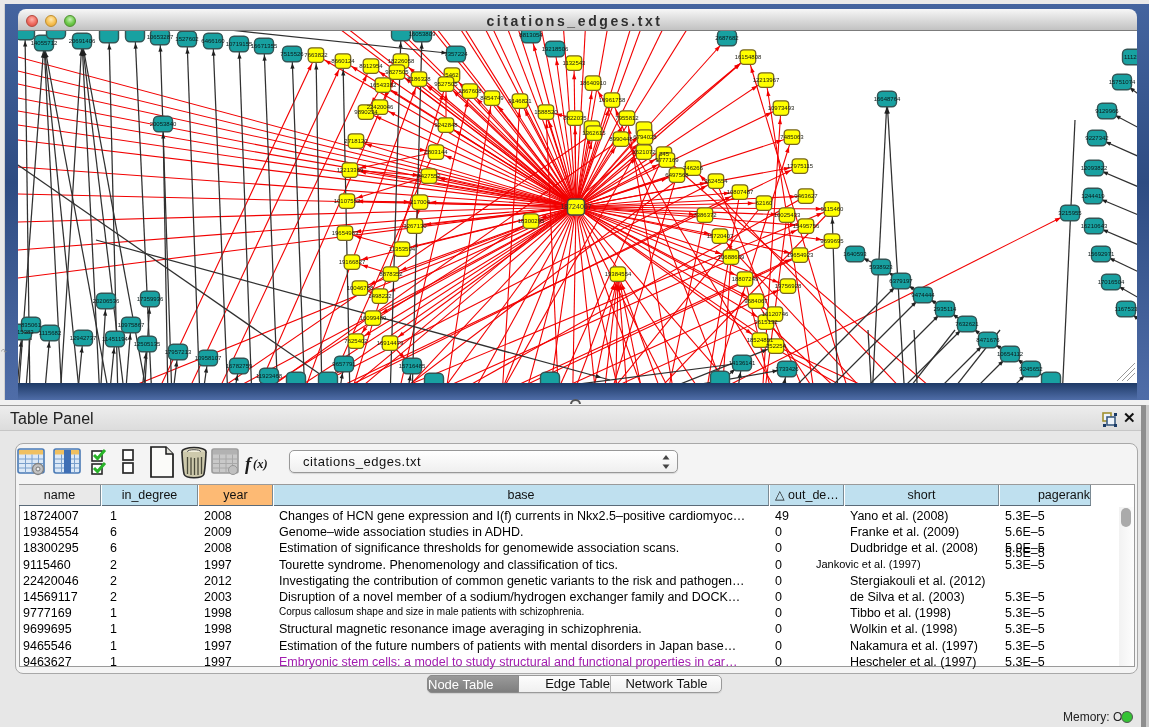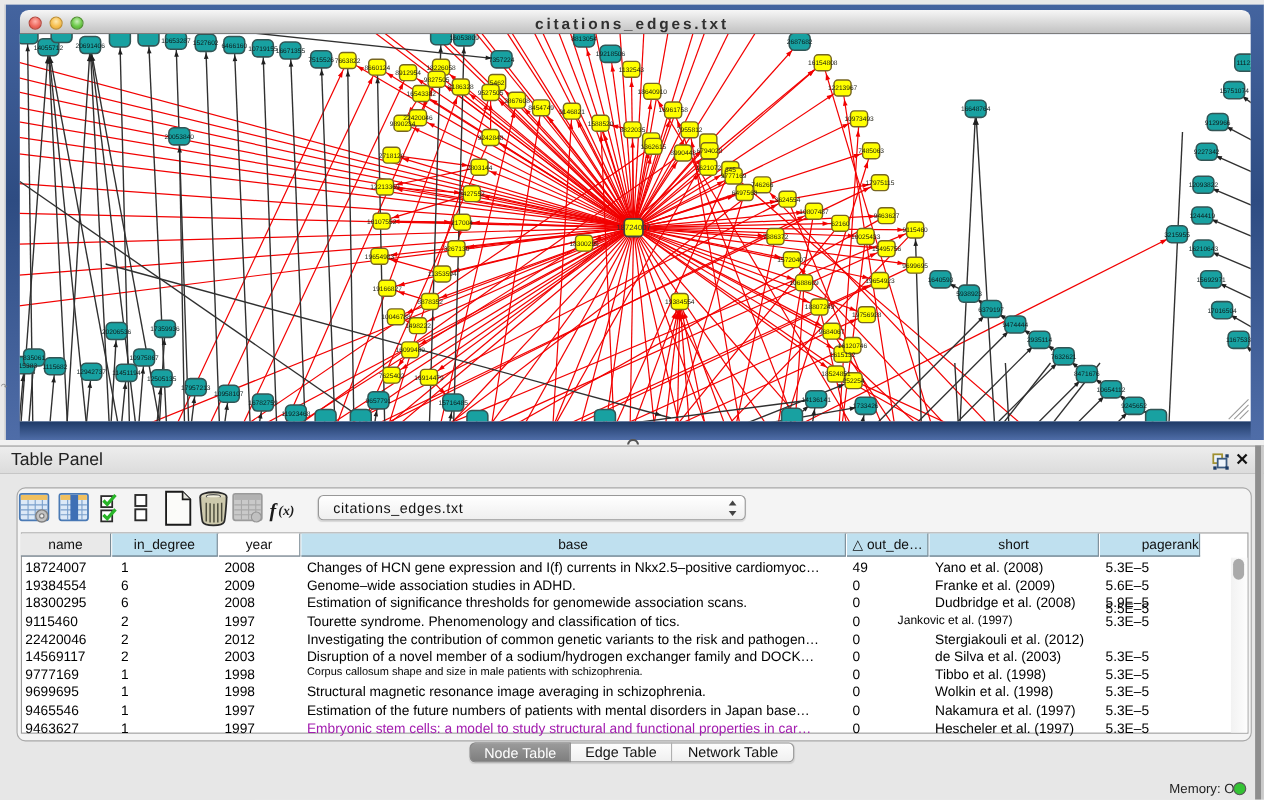--- a/index.html
+++ b/index.html
@@ -844,21 +844,21 @@
 <div style="position:absolute;left:289px;top:450px;width:389px;height:23px;border:1px solid #989898;border-radius:5px;background:linear-gradient(#ffffff,#efefef);box-shadow:0 1px 1px rgba(0,0,0,0.12)"></div>
 <div style="position:absolute;left:303px;top:454px;font-size:13px;letter-spacing:0.55px;color:#111">citations_edges.txt</div>
 <svg width="12" height="16" viewBox="0 0 12 16" style="position:absolute;left:660px;top:454px">
  <path d="M6 1l3.5 4.5h-7z" fill="#444"></path>
     <path d="M6 15l3.5-4.5h-7z" fill="#444"></path>
 </svg>
 
 <div style="position:absolute;left:19px;top:484px;width:1116px;height:183px;background:#ffffff;border:1px solid #9a9a9a"></div>
 <div style="position:absolute;left:19px;top:485px;width:82px;height:21px;background:#e9e9e9;border-right:1px solid #7a8a94;border-bottom:1px solid #5a6a78;font-size:12.5px;color:#111;text-align:center;line-height:21px;white-space:nowrap;overflow:hidden">name</div>
 <div style="position:absolute;left:102px;top:485px;width:96px;height:21px;background:#bfe0ef;border-right:1px solid #7a8a94;border-bottom:1px solid #5a6a78;font-size:12.5px;color:#111;text-align:center;line-height:21px;white-space:nowrap;overflow:hidden">in_degree</div>
-<div style="position:absolute;left:199px;top:485px;width:74px;height:21px;background:#ffffff;border-right:1px solid #7a8a94;border-bottom:1px solid #5a6a78;font-size:12.5px;color:#111;text-align:center;line-height:21px;white-space:nowrap;overflow:hidden">year</div>
+<div style="position:absolute;left:199px;top:485px;width:74px;height:21px;background:#fdba74;border-right:1px solid #7a8a94;border-bottom:1px solid #5a6a78;font-size:12.5px;color:#111;text-align:center;line-height:21px;white-space:nowrap;overflow:hidden">year</div>
 <div style="position:absolute;left:274px;top:485px;width:495px;height:21px;background:#bfe0ef;border-right:1px solid #7a8a94;border-bottom:1px solid #5a6a78;font-size:12.5px;color:#111;text-align:center;line-height:21px;white-space:nowrap;overflow:hidden">base</div>
 <div style="position:absolute;left:770px;top:485px;width:74px;height:21px;background:#bfe0ef;border-right:1px solid #7a8a94;border-bottom:1px solid #5a6a78;font-size:12.5px;color:#111;text-align:left;padding-left:5px;line-height:21px;white-space:nowrap;overflow:hidden">△ out_de…</div>
 <div style="position:absolute;left:845px;top:485px;width:154px;height:21px;background:#bfe0ef;border-right:1px solid #7a8a94;border-bottom:1px solid #5a6a78;font-size:12.5px;color:#111;text-align:center;line-height:21px;white-space:nowrap;overflow:hidden">short</div>
 <div style="position:absolute;left:1000px;top:485px;width:91px;height:21px;background:#bfe0ef;border-right:1px solid #7a8a94;border-bottom:1px solid #5a6a78;font-size:12.5px;color:#111;text-align:right;line-height:21px;white-space:nowrap;overflow:hidden">pagerank</div>
 <div style="position:absolute;left:23px;top:509px;width:75px;height:16px;font-size:12.5px;color:#000;white-space:nowrap">18724007</div>
 <div style="position:absolute;left:110px;top:509px;font-size:12.5px;color:#000">1</div>
 <div style="position:absolute;left:204px;top:509px;font-size:12.5px;color:#000">2008</div>
 <div style="position:absolute;left:279px;top:509px;width:489px;height:16px;overflow:hidden;font-size:12.5px;color:#000;white-space:nowrap">Changes of HCN gene expression and I(f) currents in Nkx2.5–positive cardiomyoc…</div>
 <div style="position:absolute;left:775px;top:509px;font-size:12.5px;color:#000">49</div>
 <div style="position:absolute;left:850px;top:509px;font-size:12.5px;color:#000;white-space:nowrap">Yano et al. (2008)</div>
@@ -924,19 +924,19 @@
 <div style="position:absolute;left:204px;top:655px;font-size:12.5px;color:#000">1997</div>
 <div style="position:absolute;left:279px;top:655px;width:489px;height:16px;overflow:hidden;font-size:12.5px;color:#a21caf;white-space:nowrap">Embryonic stem cells: a model to study structural and functional properties in car…</div>
 <div style="position:absolute;left:775px;top:655px;font-size:12.5px;color:#000">0</div>
 <div style="position:absolute;left:850px;top:655px;font-size:12.5px;color:#000;white-space:nowrap">Hescheler et al. (1997)</div>
 <div style="position:absolute;left:1005px;top:655px;font-size:12.5px;color:#000">5.3E–5</div>
 
 <div style="position:absolute;left:1119px;top:507px;width:15px;height:159px;background:linear-gradient(90deg,#f2f2f2,#fdfdfd)"></div>
 <div style="position:absolute;left:1121px;top:508px;width:10px;height:19px;border-radius:5px;background:#aaaaaa"></div>
 
 <div style="position:absolute;left:427px;top:675px;width:295px;height:18px;border:1px solid #9a9a9a;border-radius:5px;background:linear-gradient(#fdfdfd,#f0f0f0);box-shadow:0 1px 1px rgba(0,0,0,0.1)"></div>
-<div style="position:absolute;left:427px;top:675px;width:92px;height:18px;border-radius:5px 0 0 5px;background:linear-gradient(#9a9a9a,#7e7e7e);border:1px solid #8a8a8a;color:#fff;font-size:13px;text-align:center;line-height:17px">Node Table</div>
-<div style="position:absolute;left:519px;top:675px;width:92px;height:18px;border-right:1px solid #b0b0b0;color:#111;font-size:13px;text-align:center;line-height:17px">Edge Table</div>
+<div style="position:absolute;left:427px;top:675px;width:92px;height:18px;border-radius:5px 0 0 5px;background:linear-gradient(#9a9a9a,#7e7e7e);border:1px solid #8a8a8a;color:#fff;font-size:13px;text-align:left;line-height:17px">Node Table</div>
+<div style="position:absolute;left:519px;top:675px;width:92px;height:18px;border-right:1px solid #b0b0b0;color:#111;font-size:13px;text-align:right;line-height:17px">Edge Table</div>
 <div style="position:absolute;left:611px;top:675px;width:111px;height:18px;color:#111;font-size:13px;text-align:center;line-height:17px">Network Table</div>
 
 <div style="position:absolute;left:1063px;top:710px;font-size:12px;color:#222">Memory: OK</div>
 <div style="position:absolute;left:1121px;top:711px;width:12px;height:12px;border-radius:50%;background:#35c335;border:1.5px solid #555"></div>
 
 <div style="position:absolute;left:1141px;top:405px;width:8px;height:322px;background:linear-gradient(90deg,#8e8e8e 0 5px,#c9c9c9 5px)"></div>
 </body></html>

